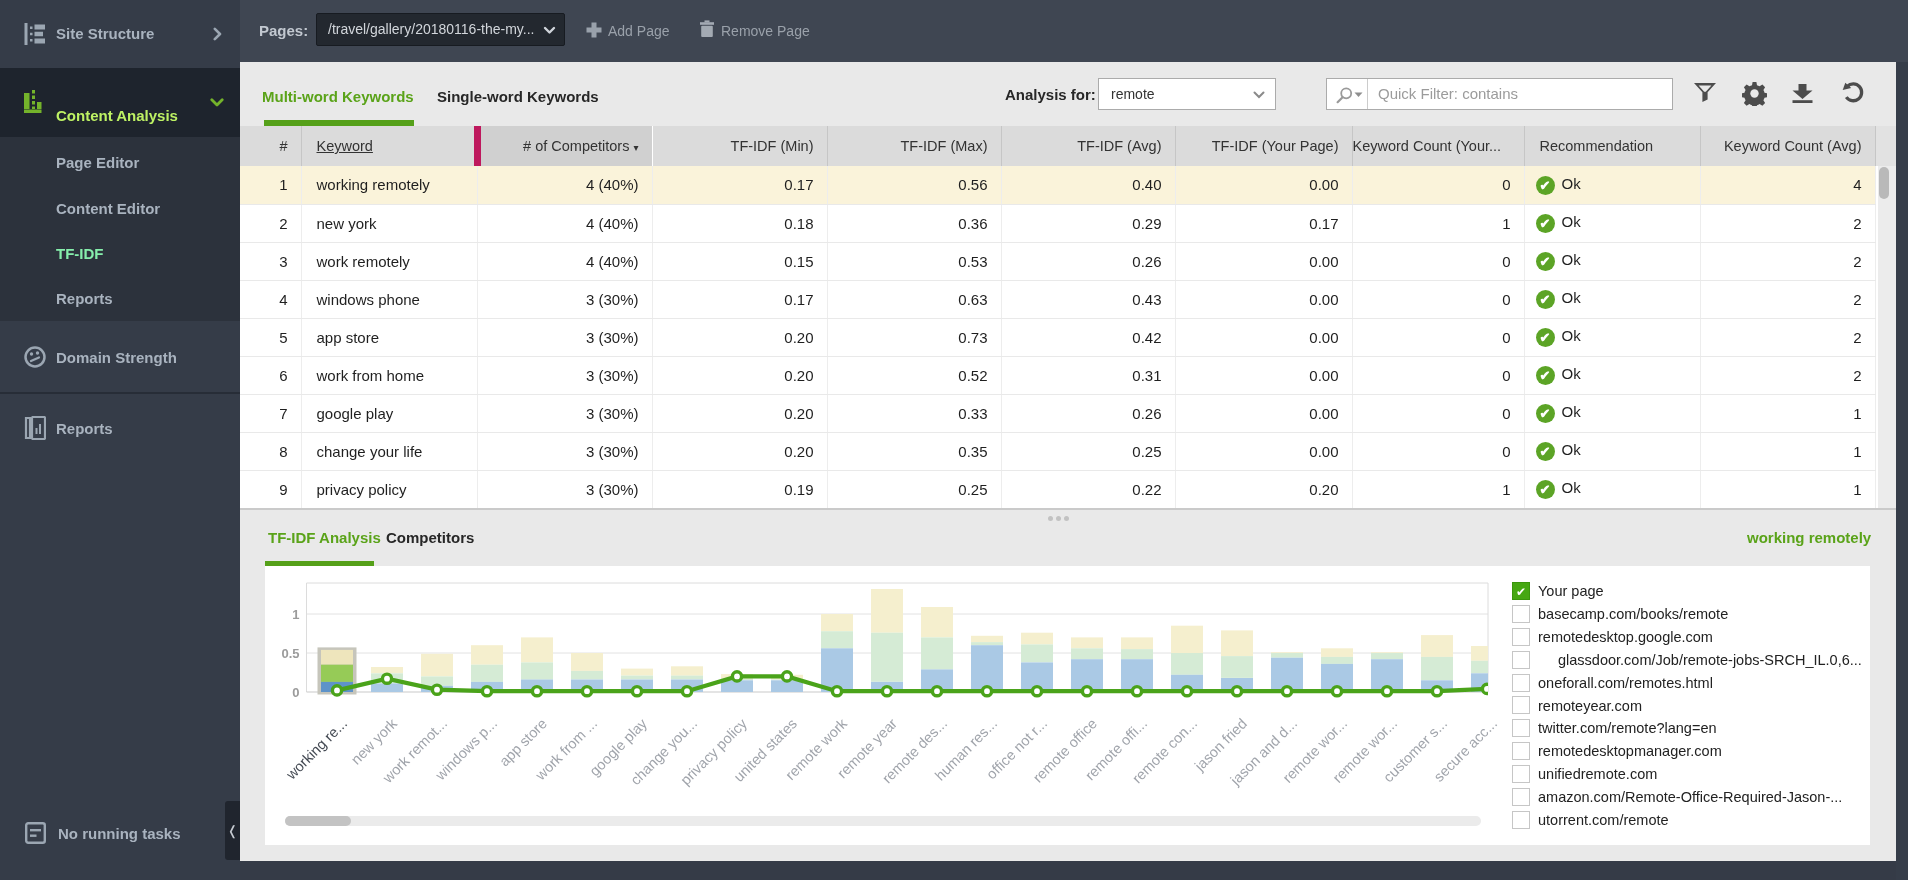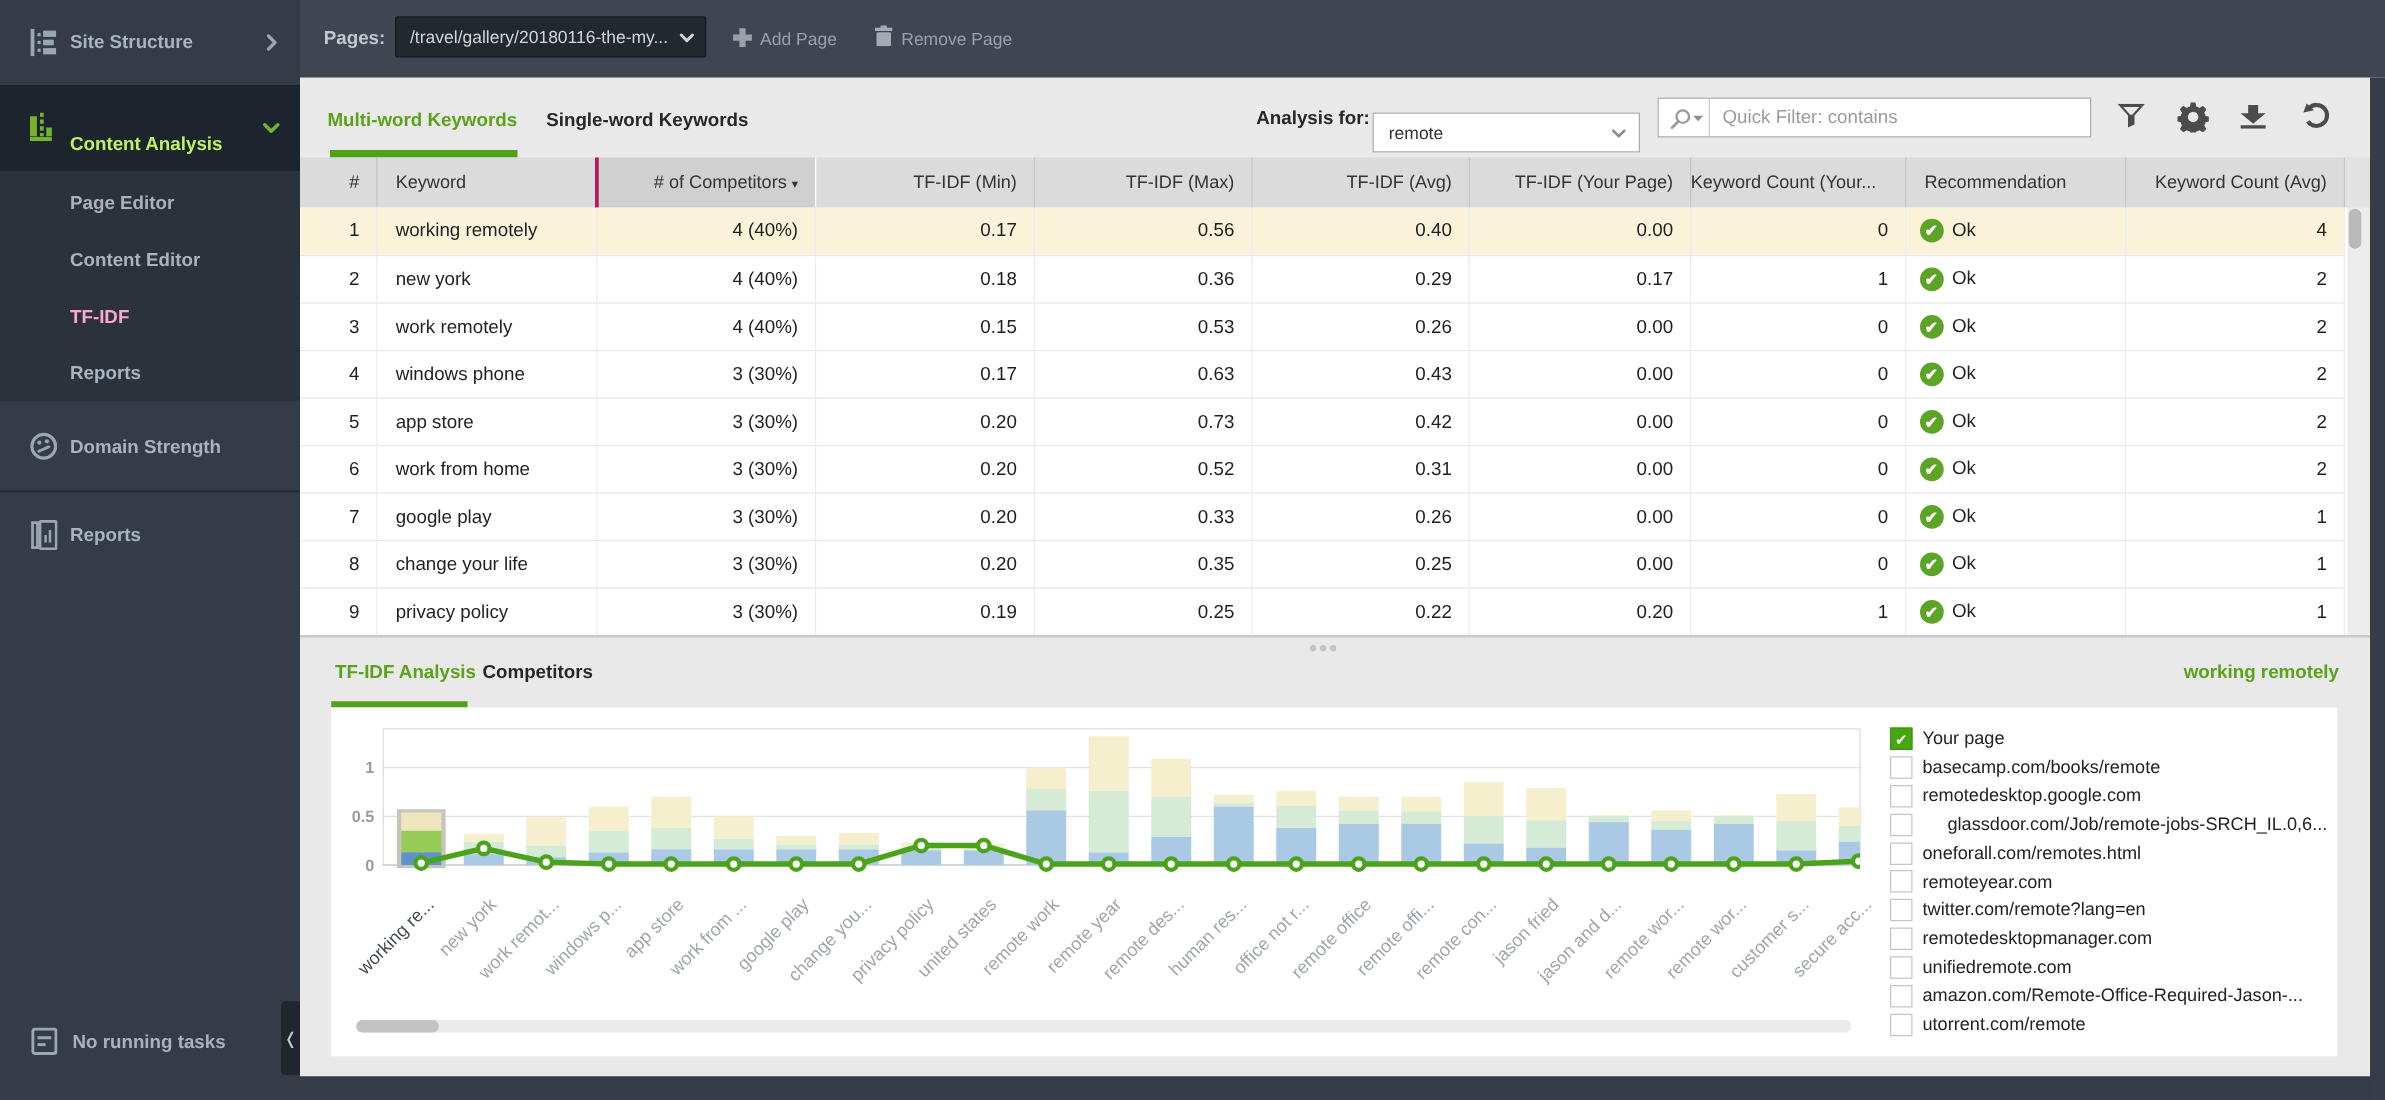--- a/index.html
+++ b/index.html
@@ -69,21 +69,21 @@
       <rect x="8" y="11" width="3" height="3.5" fill="#74b32b"></rect>
       <rect x="8" y="16.5" width="3" height="2.5" fill="#74b32b"></rect>
     <rect x="13" y="12" width="4.5" height="7" fill="#74b32b"></rect>
     <rect x="0" y="19.5" width="17.5" height="3.5" fill="#74b32b"></rect>
   </svg>
   <svg class="abs" style="left:210px; top:98px;" width="14" height="9" viewBox="0 0 14 9">
       <path d="M1.8 1.8 L7 7 L12.2 1.8" fill="none" stroke="#74b32b" stroke-width="2.8" stroke-linecap="round" stroke-linejoin="round"></path>
     </svg>
   <div class="sb-sub" style="top:154px;">Page Editor</div>
   <div class="sb-sub" style="top:200px;">Content Editor</div>
-  <div class="sb-sub" style="top:245px; color:#f9a8d4;">TF-IDF</div>
+  <div class="sb-sub" style="top:245px; color:#86efac;">TF-IDF</div>
   <div class="sb-sub" style="top:290px;">Reports</div>
   <div class="sb-item" style="top:349px; left:56px;">Domain Strength</div>
   <svg class="abs" style="left:24px; top:346px;" width="22" height="22" viewBox="0 0 22 22">
     <circle cx="11" cy="11" r="9.5" fill="none" stroke="#9ba6b2" stroke-width="2.5"></circle>
     <circle cx="7.5" cy="8" r="1.7" fill="#9ba6b2"></circle>
       <circle cx="13.5" cy="7" r="1.7" fill="#9ba6b2"></circle>
     <path d="M7 15 L15 11.5" stroke="#9ba6b2" stroke-width="2.2" stroke-linecap="round"></path>
   </svg>
   <div class="sep" style="top:392px;"></div>
   <div class="sb-item" style="top:420px; left:56px;">Reports</div>
@@ -121,21 +121,21 @@
   <div style="position:absolute; left:481px; top:23px; color:#9aa1aa; font-size:14px;">Remove Page</div>
 </div>
 
 <div id="rightstrip"></div>
 <div id="bottomband"></div>
 
 <div class="tab-green" style="position:absolute; left:262px; top:88px;">Multi-word Keywords</div>
 <div style="position:absolute; left:264px; top:120px; width:150px; height:6px; background:#55a019;"></div>
 <div class="tab-dark" style="position:absolute; left:437px; top:88px;">Single-word Keywords</div>
 <div class="tab-dark" style="position:absolute; left:1005px; top:86px;">Analysis for:</div>
-<div style="position:absolute; left:1098px; top:78px; width:214px; height:32px; background:#fff; border:1px solid #ababab; font-size:14px; color:#333; line-height:30px; padding-left:12px;margin-top:12px;">remote<svg style="position:absolute; right:10px; top:12px;" width="12" height="8" viewBox="0 0 12 8">
+<div style="position:absolute; left:1098px; top:78px; width:178px; height:32px; background:#fff; border:1px solid #ababab; font-size:14px; color:#333; line-height:30px; padding-left:12px;">remote<svg style="position:absolute; right:10px; top:12px;" width="12" height="8" viewBox="0 0 12 8">
       <path d="M1.5 1.5 L6 6 L10.5 1.5" fill="none" stroke="#8a8a8a" stroke-width="2" stroke-linecap="round"></path>
     </svg></div>
 <div style="position:absolute; left:1326px; top:78px; width:347px; height:32px; background:#fff; border:1px solid #ababab; font-size:15px; color:#9b9b9b; line-height:30px;">
   <svg style="position:absolute; left:9px; top:8px;" width="17" height="17" viewBox="0 0 17 17">
       <circle cx="10.2" cy="6.3" r="5" fill="none" stroke="#9a9a9a" stroke-width="1.8"></circle>
       <path d="M6.6 10.2 L1.6 15.2" stroke="#9a9a9a" stroke-width="2.2" stroke-linecap="round"></path>
     </svg>
   <svg style="position:absolute; left:27px; top:13px;" width="9" height="6" viewBox="0 0 9 6">
       <path d="M0.5 0.5 L4.5 5 L8.5 0.5" fill="#8e8e8e"></path>
     </svg>
@@ -173,21 +173,21 @@
         <col style="width:174px">
         <col style="width:174px">
         <col style="width:177px">
         <col style="width:172px">
         <col style="width:176px">
         <col style="width:175px">
       </colgroup>
 <tbody>
         <tr>
   <th class="ar">#</th>
-          <th class="al" style="border-right:3px solid #be185d;">Keyword</th>
+          <th class="al" style="border-right:7px solid #be185d;text-decoration:underline;">Keyword</th>
           <th class="sorted ar"># of Competitors <span style="font-size:10px;">▾</span></th>
   <th class="ar">TF-IDF (Min)</th>
           <th class="ar">TF-IDF (Max)</th>
           <th class="ar">TF-IDF (Avg)</th>
           <th class="ar">TF-IDF (Your Page)</th>
   <th class="al" style="padding-left:0;">Keyword Count (Your...</th>
           <th class="al">Recommendation</th>
           <th class="ar">Keyword Count (Avg)</th>
 </tr>
 <tr class="hl">

